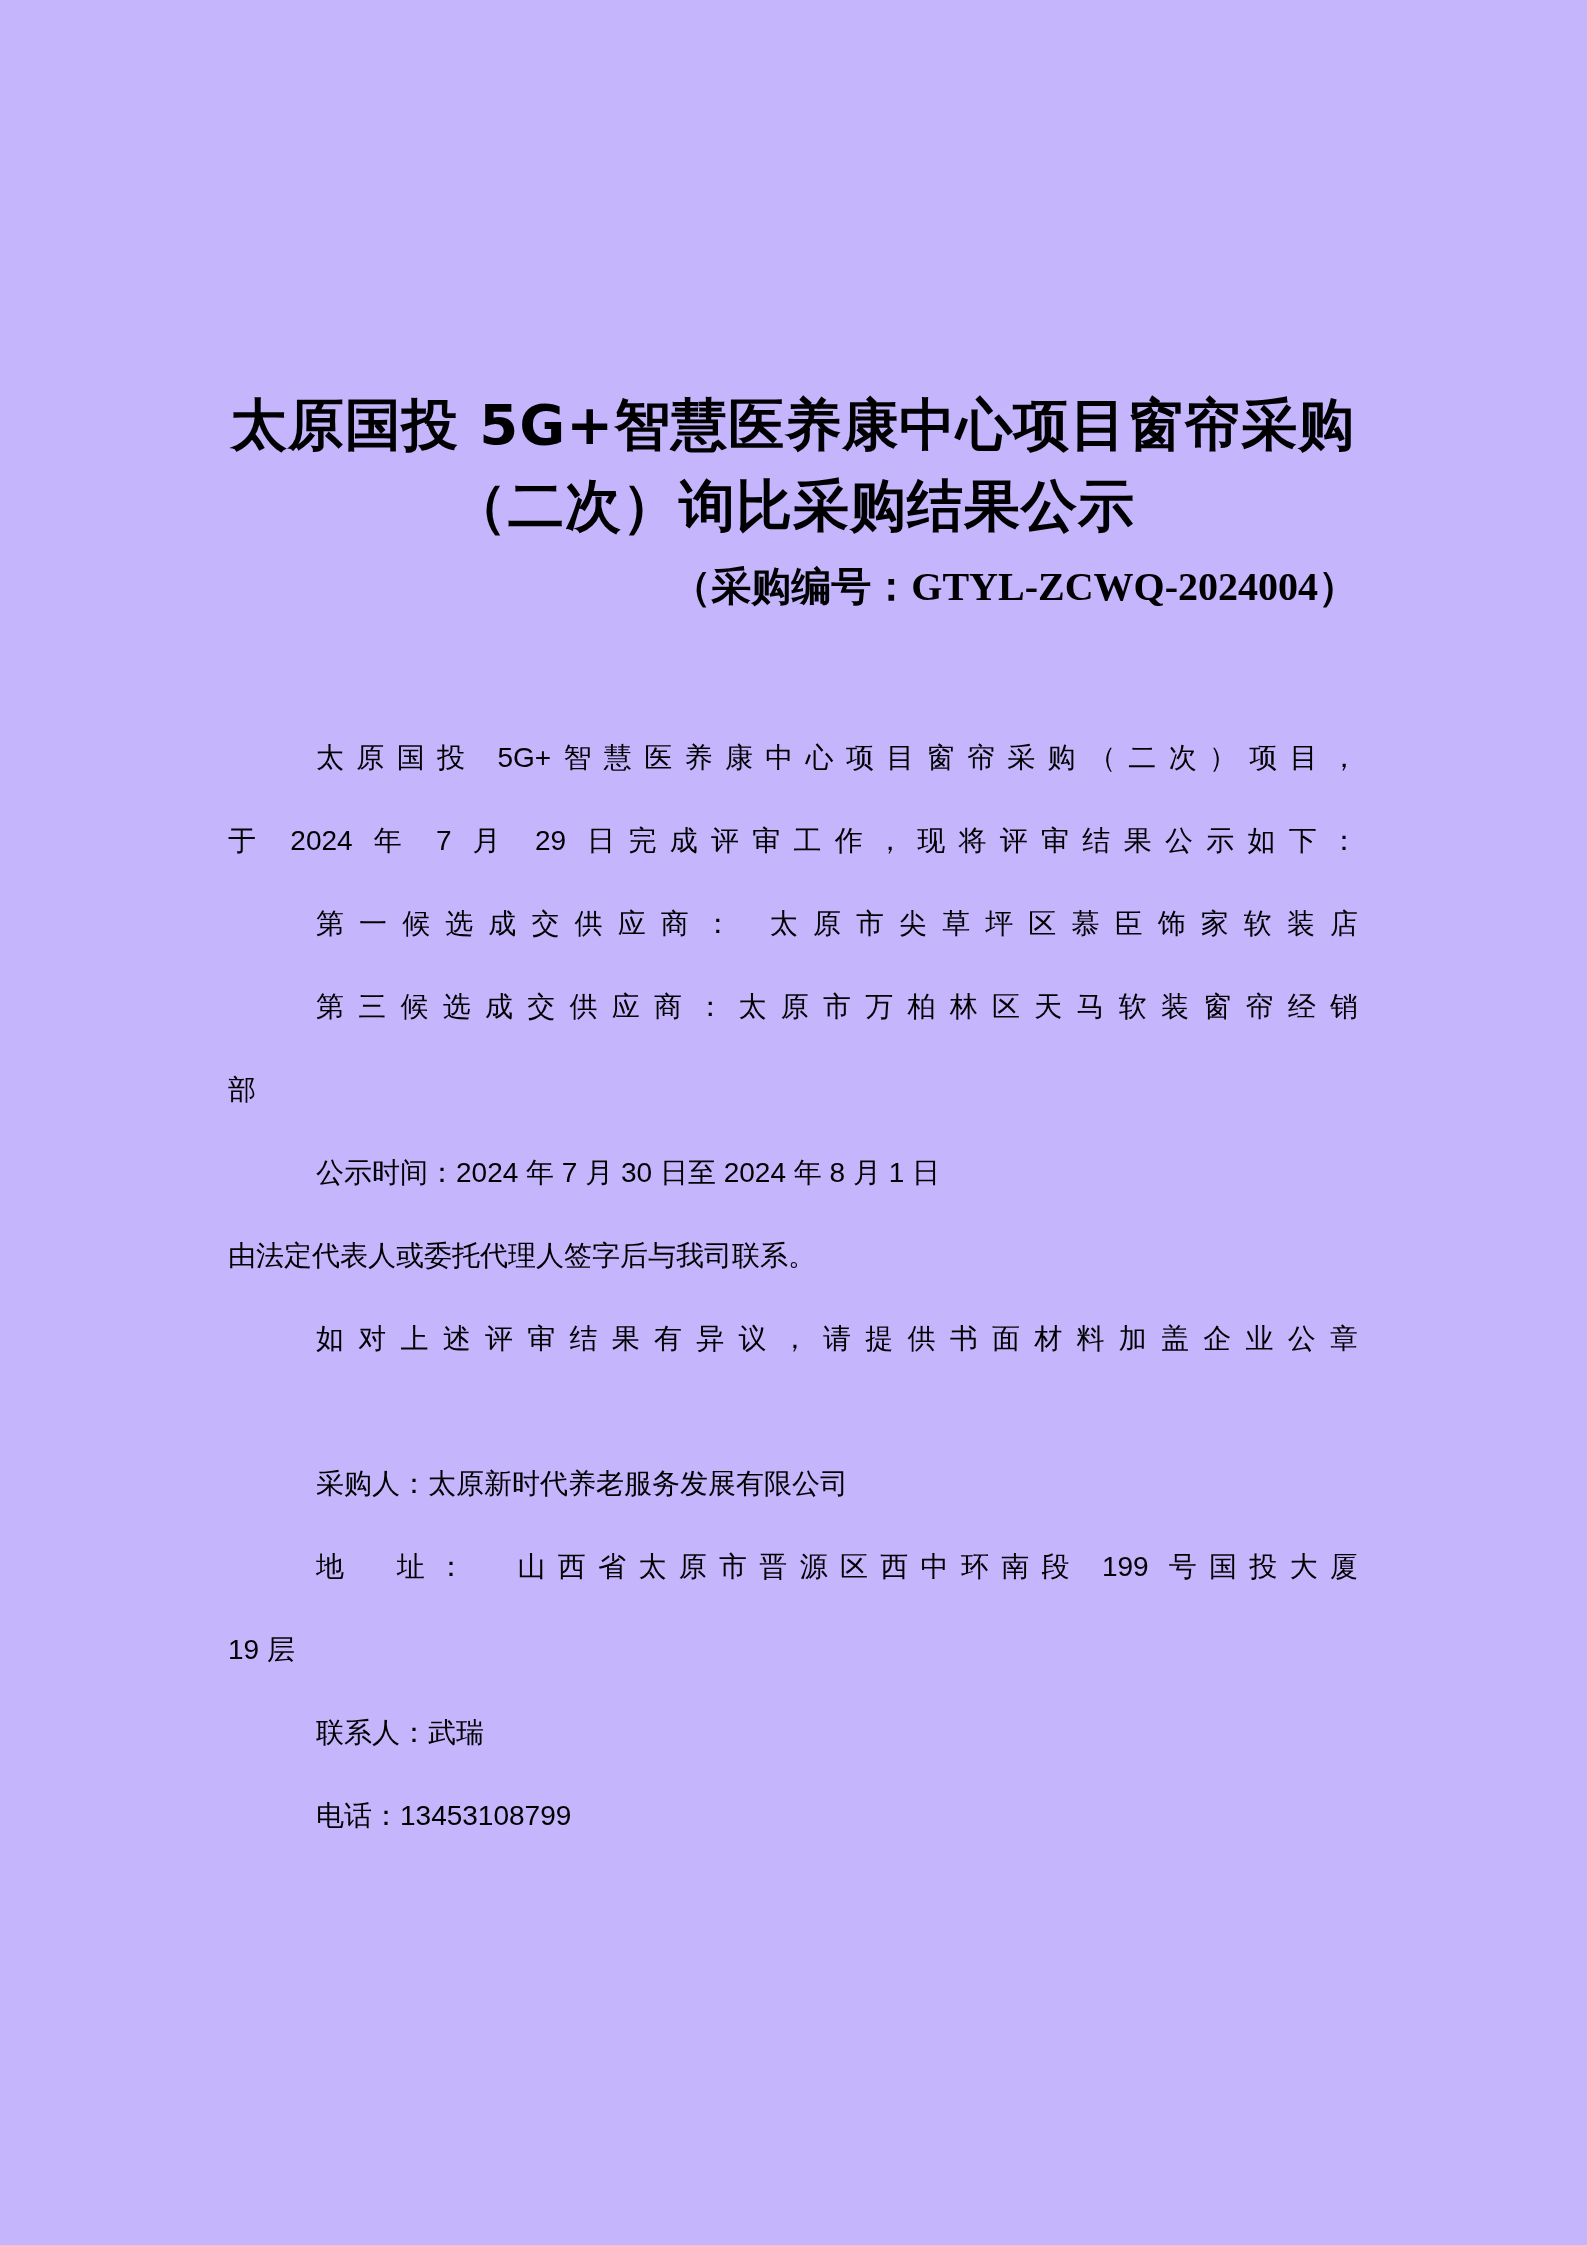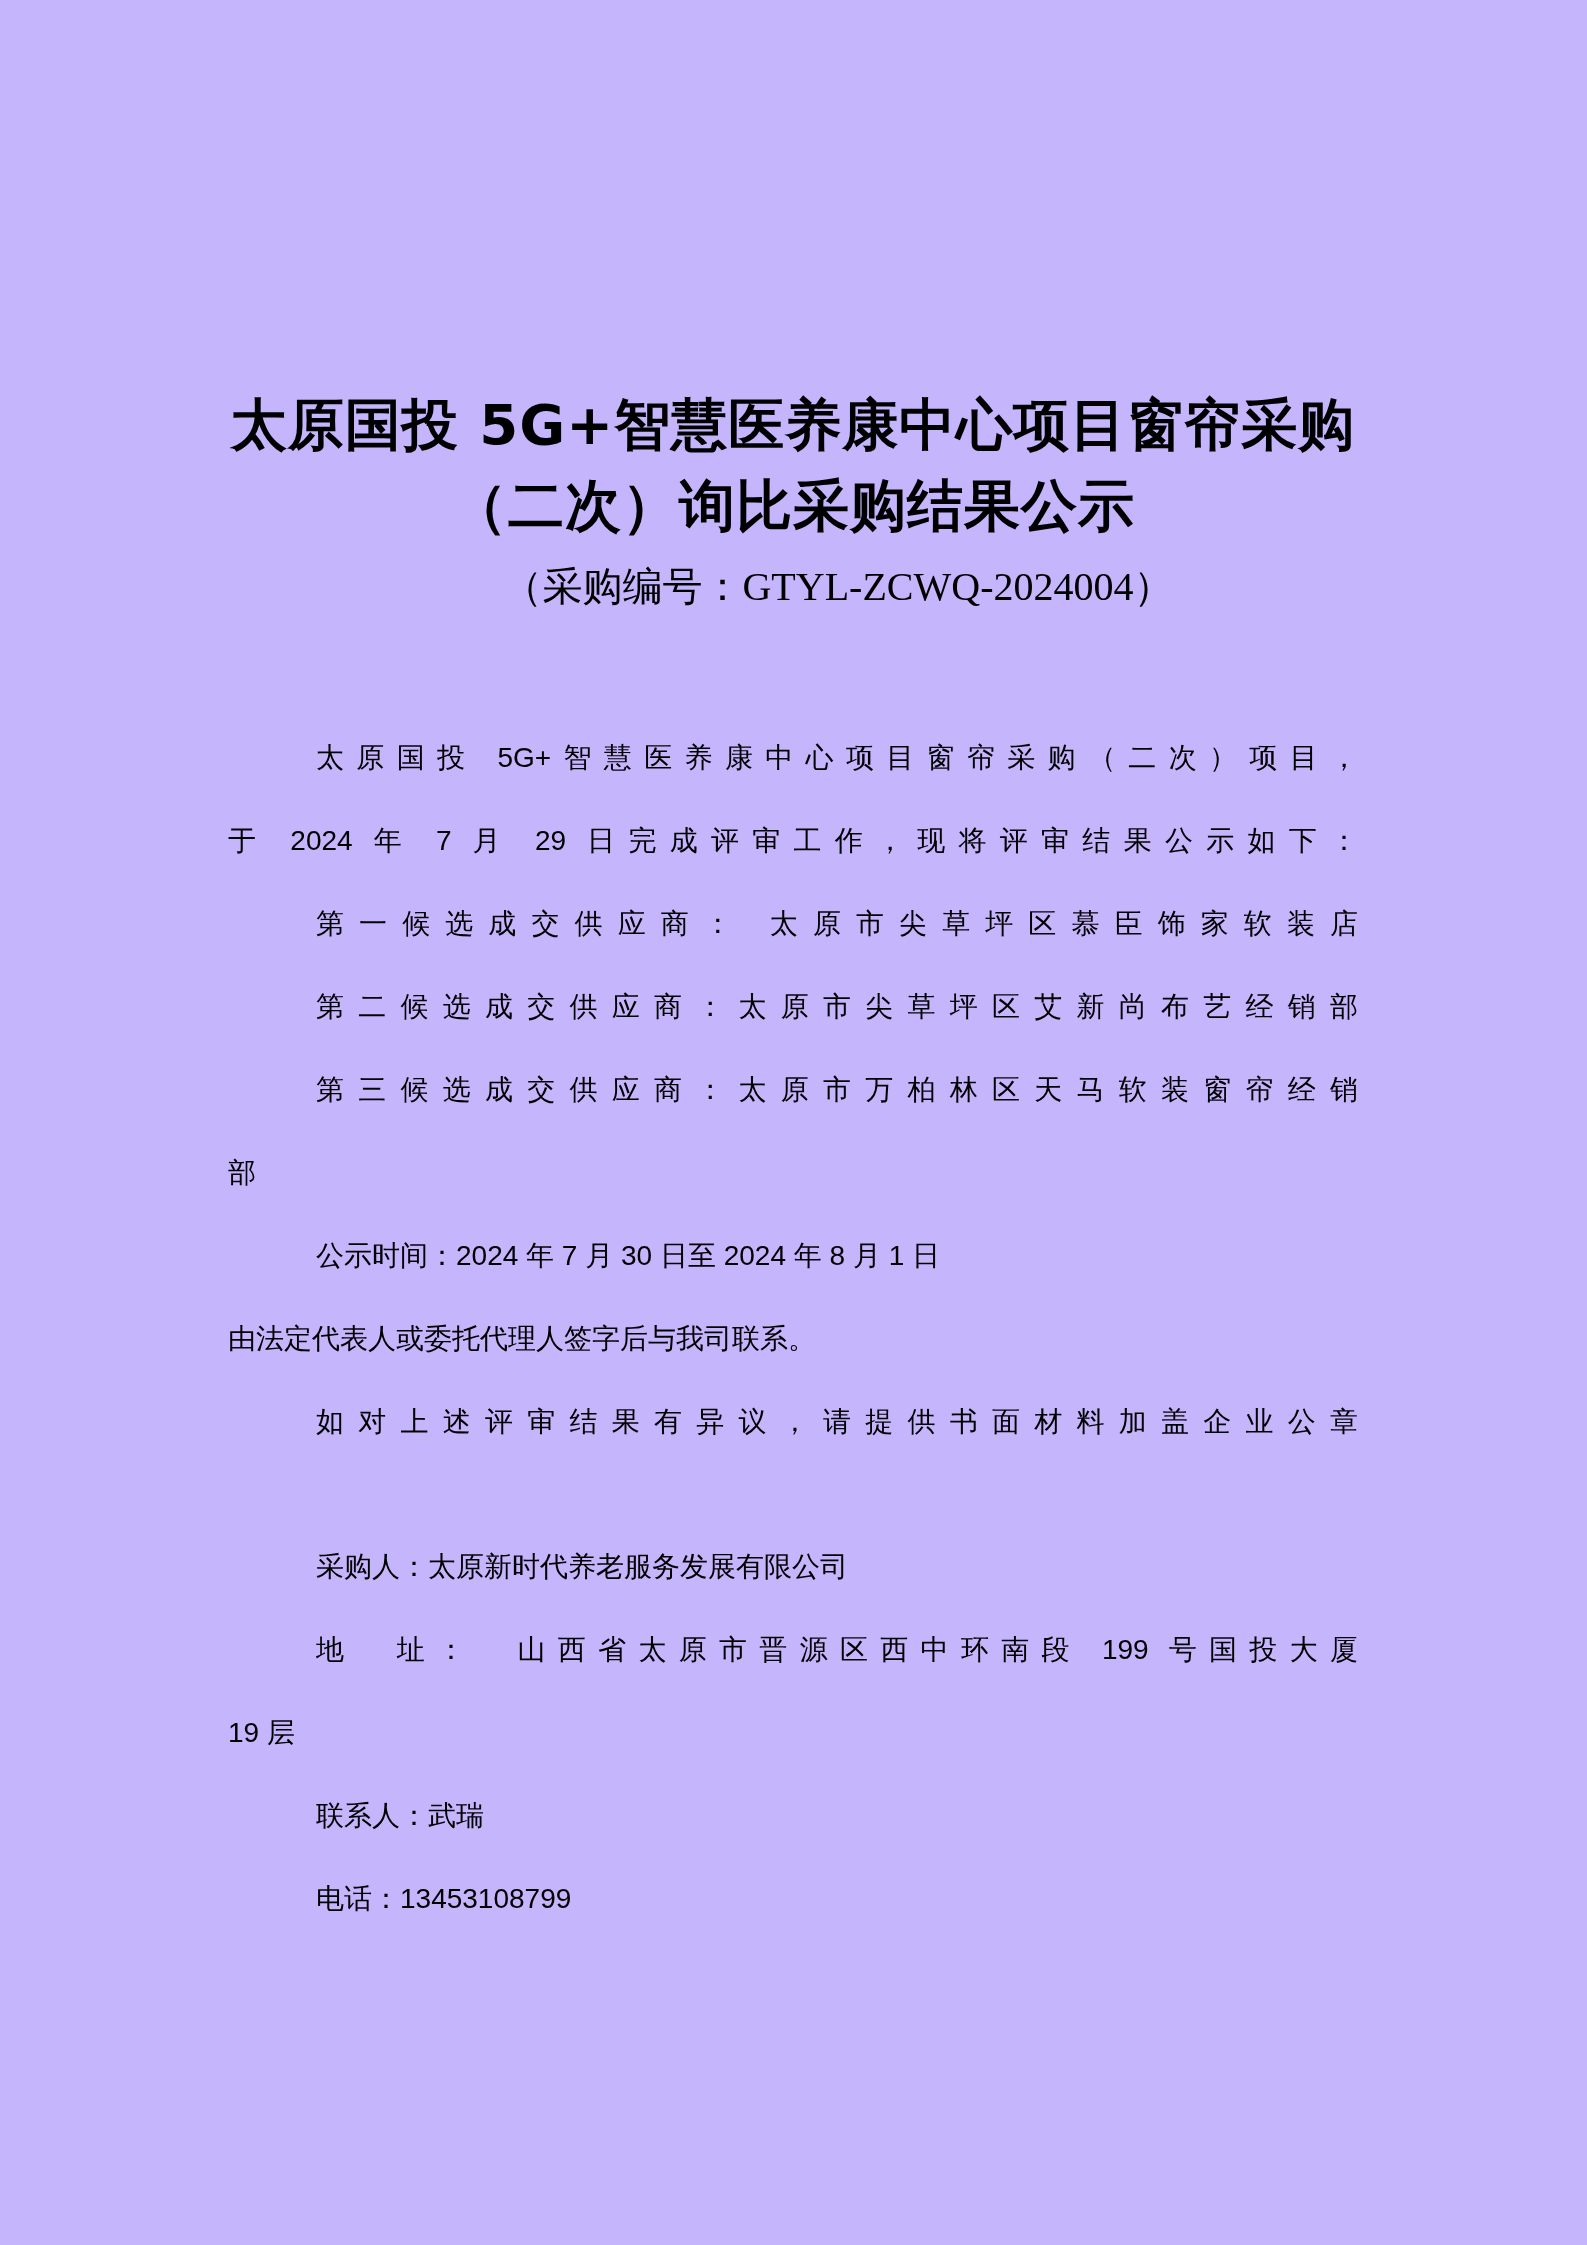--- a/index.html
+++ b/index.html
@@ -26,25 +26,25 @@
     text-align: center;
     font-family: "DejaVu Sans", "Liberation Sans", sans-serif;
     font-weight: bold;
     font-size: 56px;
     line-height: 81px;
     letter-spacing: 1px;
   }
   .subtitle {
     margin-top: 10px;
     margin-left: 90px;
-    text-align: center;
+    text-align: right;
     font-family: "Liberation Serif", "DejaVu Serif", serif;
     font-size: 40px;
     line-height: 62px;
-    font-weight: normal;
+    font-weight: bold;
   }
   .body-block {
     margin-top: 98px;
     font-family: Liberation Sans, sans-serif;
     font-size: 28px;
     line-height: 83px;
   }
   .line {
     white-space: pre-wrap;
     text-align: left;
@@ -71,21 +71,20 @@
       <div class="title-line">太原国投 5G+智慧医养康中心项目窗帘采购</div>
       <div class="title-line">（二次）询比采购结果公示</div>
     </div>
 
     <div class="subtitle">（采购编号：GTYL-ZCWQ-2024004）</div>
 
     <div class="body-block">
       <div class="line indent fill">太原国投 5G+智慧医养康中心项目窗帘采购（二次）项目，</div>
       <div class="line fill">于 2024 年 7 月 29 日完成评审工作，现将评审结果公示如下：</div>
       <div class="line indent fill">第一候选成交供应商： 太原市尖草坪区慕臣饰家软装店</div>
-      <div class="line indent fill">第二候选成交供应商：太原市尖草坪区艾新尚布艺经销部</div>
       <div class="line indent fill">第三候选成交供应商：太原市万柏林区天马软装窗帘经销</div>
       <div class="line">部</div>
       <div class="line indent">公示时间：2024 年 7 月 30 日至 2024 年 8 月 1 日</div>
       <div class="line">由法定代表人或委托代理人签字后与我司联系。</div>
       <div class="line indent fill">如对上述评审结果有异议，请提供书面材料加盖企业公章</div>
       <div class="line blank"></div>
       <div class="line indent">采购人：太原新时代养老服务发展有限公司</div>
       <div class="line indent fill">地　址：  山西省太原市晋源区西中环南段 199 号国投大厦</div>
       <div class="line">19 层</div>
       <div class="line indent">联系人：武瑞</div>

